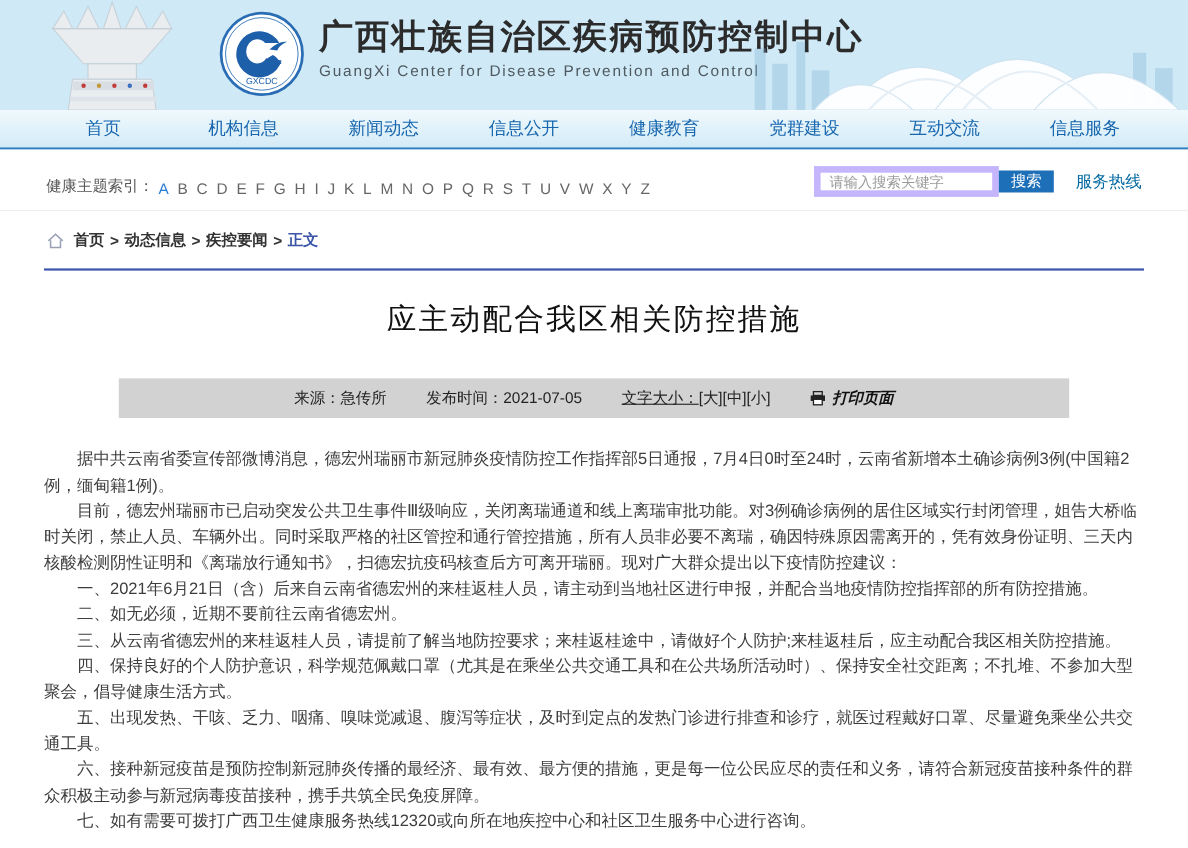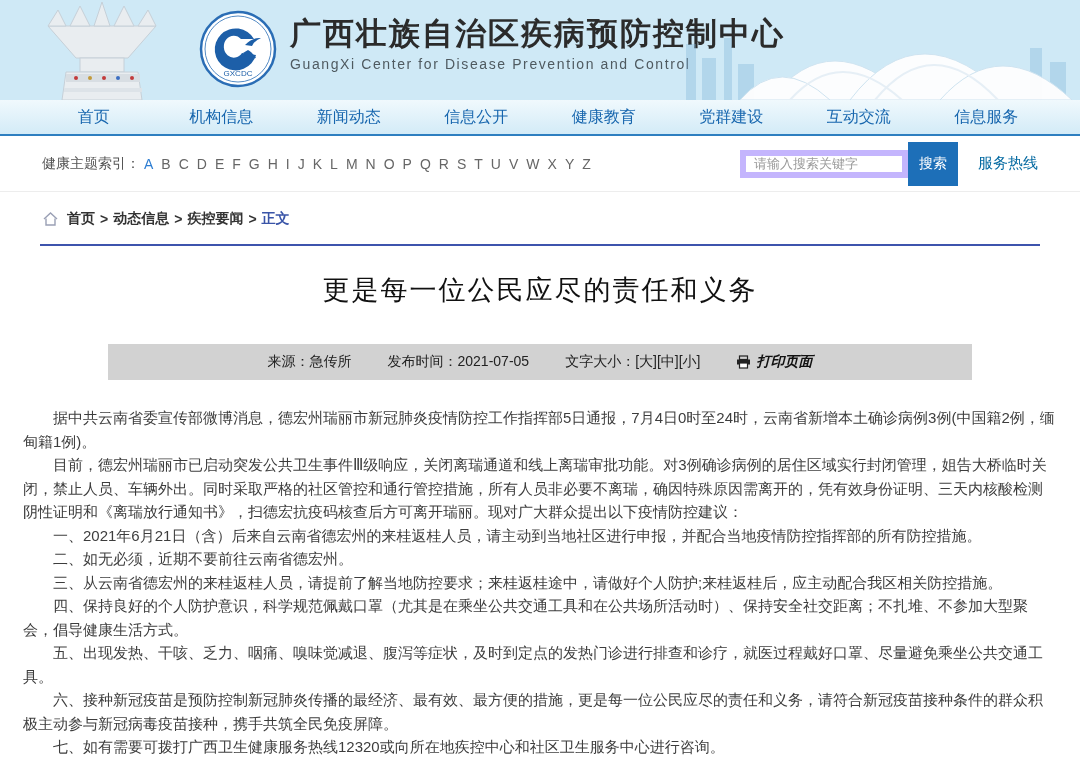--- a/index.html
+++ b/index.html
@@ -18,53 +18,53 @@
   .site-title { font-size:31px; font-weight:bold; color:#2b2b2b; letter-spacing:2px; line-height:40px; }
   .site-subtitle { font-size:14px; color:#4f5a60; letter-spacing:1.6px; margin-top:2px; }
 
   
   .main-nav { display:flex; height:36px; align-items:center; padding:0 30px;
     background:linear-gradient(180deg,#f0f9fd 0%,#d3ebf7 100%);
     border-bottom:2px solid #2e7fc0; }
   .nav-item { flex:1; text-align:center; font-size:16px; color:#1766ae; cursor:pointer; text-decoration:none; }
 
   
-  .index-bar { display:flex; align-items:center; height:56px; padding:0 42px; background:#fff;
+  .index-bar { display:flex; align-items:flex-end; height:56px; padding:12px 42px; background:#fff;
     border-bottom:1px solid #ededed; }
   .index-label { font-size:14px; color:#555; white-space:nowrap; }
   .letters { display:flex; }
   .letter { font-size:14px; color:#666; margin:0 4px; text-decoration:none; cursor:pointer; }
   .letter.active { color:#2d7dd2; }
   .search-group { margin-left:auto; display:flex; align-items:center; }
   .search-input { width:168px; height:28px; border:6px solid #c4b5fd; padding:0 8px; font-size:13px; color:#333; outline:none; }
   .search-input::placeholder { color:#9a9a9a; }
-  .search-btn { width:50px; height:44px; background:#1d6fb8; color:#fff; border:none; font-size:14px; cursor:pointer; }
+  .search-btn { width:50px; height:20px; background:#1d6fb8; color:#fff; border:none; font-size:14px; cursor:pointer; }
   .hotline { margin-left:20px; font-size:15px; color:#0369a1; }
 
   
   .breadcrumb-row { display:flex; align-items:center; padding:18px 42px 10px; }
   .home-icon { margin-right:8px; display:inline-flex; }
   .crumb { font-size:14px; font-weight:bold; color:#333; cursor:pointer; }
   .crumb.current { color:#3a55a8; }
   .crumb-sep { font-size:14px; font-weight:bold; color:#333; margin:0 5px; }
 
   .divider { margin:6px 40px 0; border:none; border-top:2px solid #3e54ad; }
 
   
   .article-title { margin-top:26px; text-align:center; font-size:27px; font-weight:500; color:#111; letter-spacing:2px; }
   .meta-bar { margin:36px 108px 0; height:36px; background:#d2d2d2; display:flex; align-items:center; justify-content:center; font-size:14px; color:#222; }
   .meta-item { margin:0 18px; white-space:nowrap; }
   .font-size-group { display:inline-flex; align-items:center; margin:0 18px; }
-  .font-size-label { white-space:nowrap; }
+  .font-size-label { white-space:nowrap;text-decoration:underline; }
   .font-size-opt { cursor:pointer; color:#222; }
   .print-group { display:inline-flex; align-items:center; margin:0 18px; cursor:pointer; }
   .print-icon { margin-right:5px; display:inline-flex; }
   .print-label { font-weight:bold; font-style:italic; color:#111; }
 
-  .article-body { padding:26px 23px 0; }
+  .article-body { padding:26px 40px 0; }
   .article-body p { font-size:15px; line-height:23.5px; color:#3d3d3d; text-indent:2em; }
 </style>
 </head>
 <body>
 
 <div class="page">
 
   <header class="site-header">
     <svg class="tower-svg" width="180" height="100" viewBox="0 0 180 100">
       <g fill="#e9edf0" stroke="#c6d0d8" stroke-width="1">
@@ -185,21 +185,21 @@
         <span class="crumb">动态信息</span>
         <span class="crumb-sep">&gt;</span>
         <span class="crumb">疾控要闻</span>
         <span class="crumb-sep">&gt;</span>
         <span class="crumb current">正文</span>
       </span>
   </div>
 
   <hr class="divider">
 
-  <h1 class="article-title">更是每一位公民应尽的责任和义务</h1>
+  <h1 class="article-title">应主动配合我区相关防控措施</h1>
 
   <div class="meta-bar">
     <span class="meta-item">来源：急传所</span>
     <span class="meta-item">发布时间：2021-07-05</span>
     <span class="font-size-group">
       <span class="font-size-label">文字大小：</span>
       <span id="font-sizes"><span class="font-size-opt">[大]</span><span class="font-size-opt">[中]</span><span class="font-size-opt">[小]</span></span>
     </span>
     <span class="print-group">
       <span class="print-icon">

